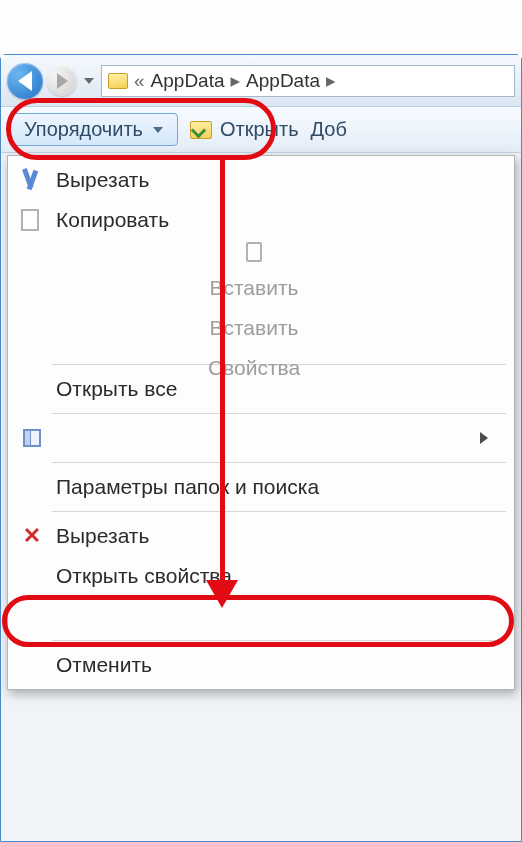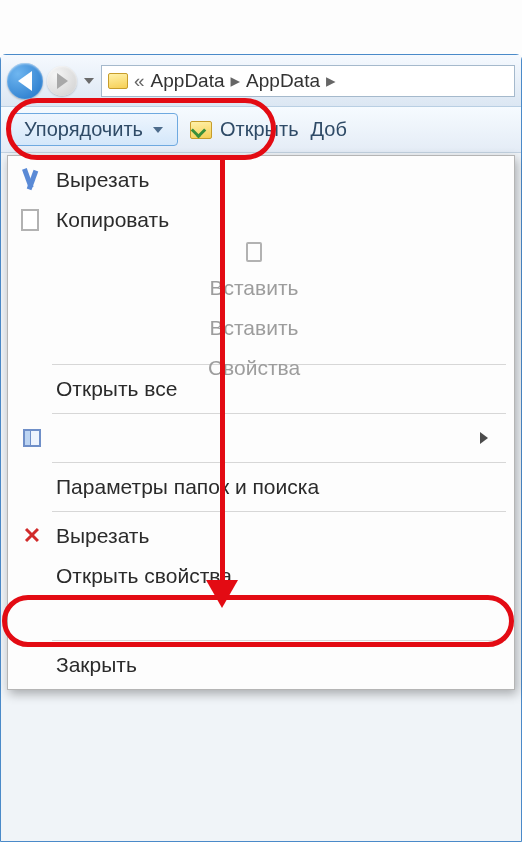--- a/index.html
+++ b/index.html
@@ -243,21 +243,21 @@
       <span>Открыть свойства</span>
     </div>
     <div class="menu-item">
       <span class="menu-icon"></span>
     </div>
 
     <div class="sep"></div>
 
     <div class="menu-item">
       <span class="menu-icon"></span>
-      <span>Закрыть</span>
+      <span>Отменить</span>
     </div>
   </div>
 
 </div>
 
 <div class="annot ring1"></div>
 <div class="annot arrow-line"></div>
 <div class="annot arrow-head"></div>
 <div class="annot ring2"></div>
 

